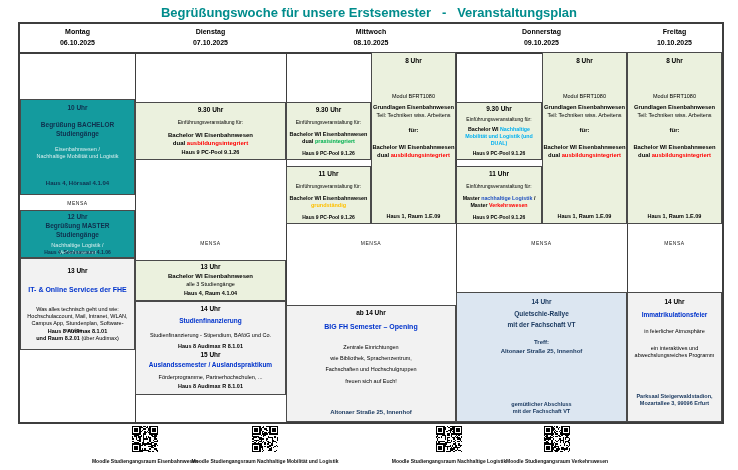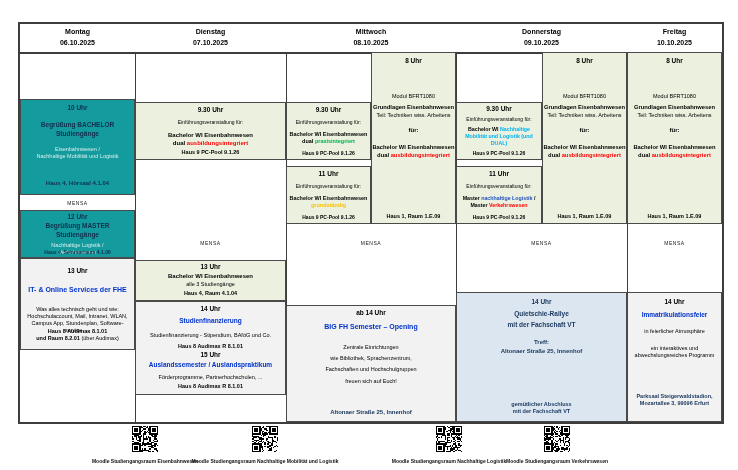--- a/index.html
+++ b/index.html
@@ -36,20 +36,21 @@
   .pad{padding:0 4px;}
   .qru{position:absolute;top:426px;width:150px;text-align:center;}
   .qru svg{display:inline-block;}
   .qlabel{font-size:5px;color:#111;margin-top:2px;font-weight:bold;}
 </style>
 </head>
 <body>
 
 <div class="page">
 
+  <div class="title">Begrüßungswoche für unsere Erstsemester   -   Veranstaltungsplan</div>
 
   <div class="table">
 
     <div class="col" style="left:0;width:115px;">
       <div class="hdr">
         <div class="dname">Montag</div>
         <div class="ddate">06.10.2025</div>
       </div>
       <div class="cell teal" style="left:0;right:0;top:75px;height:96px;">
         <div class="tm">10 Uhr</div>

